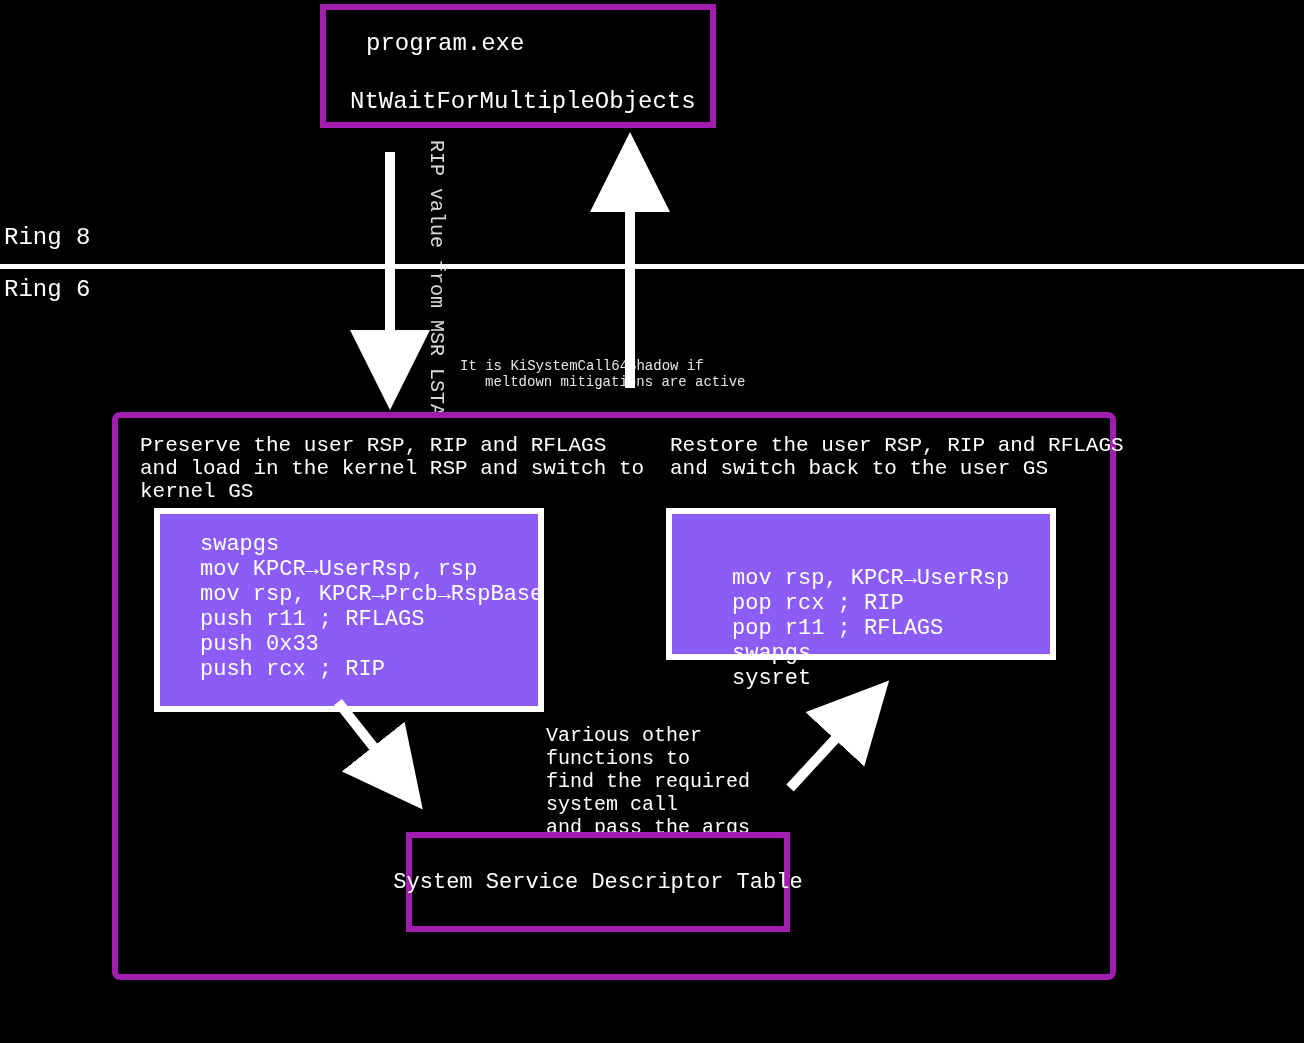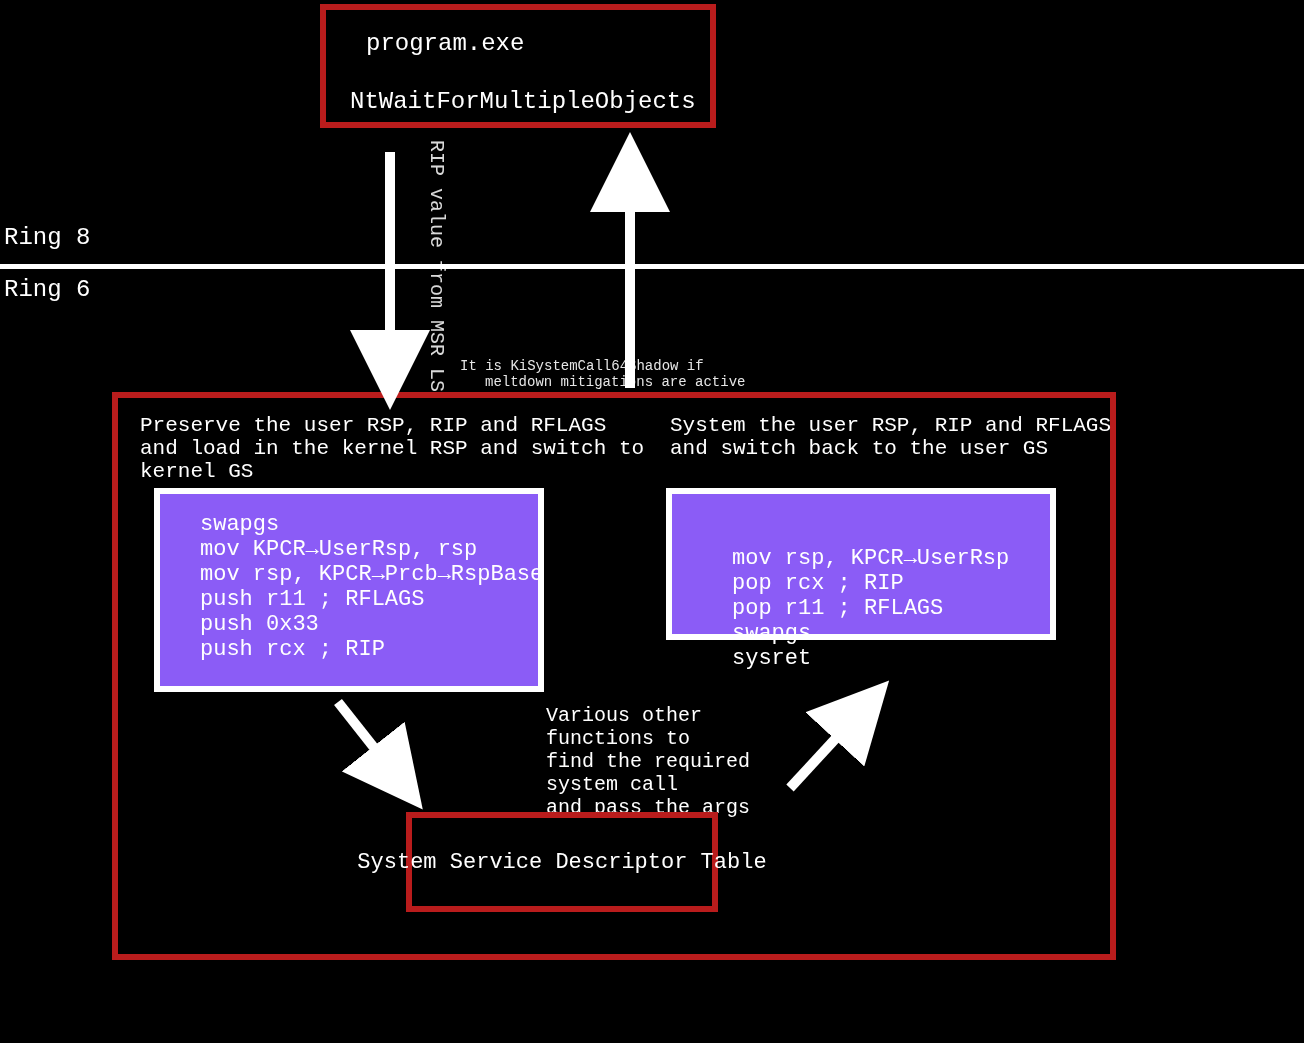--- a/index.html
+++ b/index.html
@@ -13,21 +13,21 @@
     font-family: "Menlo", "Consolas", "Courier New", monospace;
     overflow: hidden;
   }
   .stage {
     position: relative;
     width: 1304px;
     height: 1043px;
   }
   .box {
     position: absolute;
-    border: 6px solid #b91c1c;
+    border: 6px solid #a21caf;
     background: #000;
   }
   .label {
     position: absolute;
     font-size: 24px;
     white-space: pre;
     color: #fff;
   }
   .small {
     font-size: 14px;
@@ -75,27 +75,27 @@
   <div class="divider" style="top:264px;"></div>
 
   <div class="label" style="left:4px; top:276px;">Ring 6</div>
 
   <div class="vlabel" style="left:425px; top:140px;">RIP value from MSR LSTAR</div>
 
   <div class="label small" style="left:460px; top:358px;">It is KiSystemCall64Shadow if</div>
   <div class="label small" style="left:485px; top:374px;">meltdown mitigations are active</div>
 
 
-  <div class="box" style="left:112px; top:392px; width:1004px; height:568px;">
+  <div class="box" style="left:112px; top:412px; width:1004px; height:568px;border-radius:8px;">
 
     <div class="label" style="left:22px; top:16px; font-size:21px;">Preserve the user RSP, RIP and RFLAGS
 and load in the kernel RSP and switch to
 kernel GS</div>
 
-    <div class="label" style="left:552px; top:16px; font-size:21px;">System the user RSP, RIP and RFLAGS
+    <div class="label" style="left:552px; top:16px; font-size:21px;">Restore the user RSP, RIP and RFLAGS
 and switch back to the user GS</div>
 
     <div class="codeblock" style="left:36px; top:90px; width:390px; height:204px; padding-top:18px;">swapgs
 mov KPCR→UserRsp, rsp
 mov rsp, KPCR→Prcb→RspBase
 push r11 ; RFLAGS
 push 0x33
 push rcx ; RIP</div>
 
     <div class="codeblock" style="left:548px; top:90px; width:390px; height:152px; padding:52px 60px;">mov rsp, KPCR→UserRsp
@@ -103,21 +103,21 @@
 pop r11 ; RFLAGS
 swapgs
 sysret</div>
 
     <div class="label" style="left:420px; top:306px; font-size:20px;margin-left:8px;">Various other
 functions to
 find the required
 system call
 and pass the args</div>
 
-    <div class="box" style="left:288px; top:414px; width:312px; height:100px; display:flex; align-items:center; justify-content:center;">
+    <div class="box" style="left:288px; top:414px; width:384px; height:100px; display:flex; align-items:center; justify-content:center;">
       <div class="label" style="position:static; font-size:22px;">System Service Descriptor Table</div>
     </div>
   </div>
 
   <svg width="1304" height="1043" style="left:0; top:0;">
     <defs>
       <marker id="arrowhead" markerWidth="8" markerHeight="8" refX="4" refY="4" orient="auto" markerUnits="strokeWidth">
         <path d="M0,0 L8,4 L0,8 Z" fill="#fff"></path>
       </marker>
     </defs>

